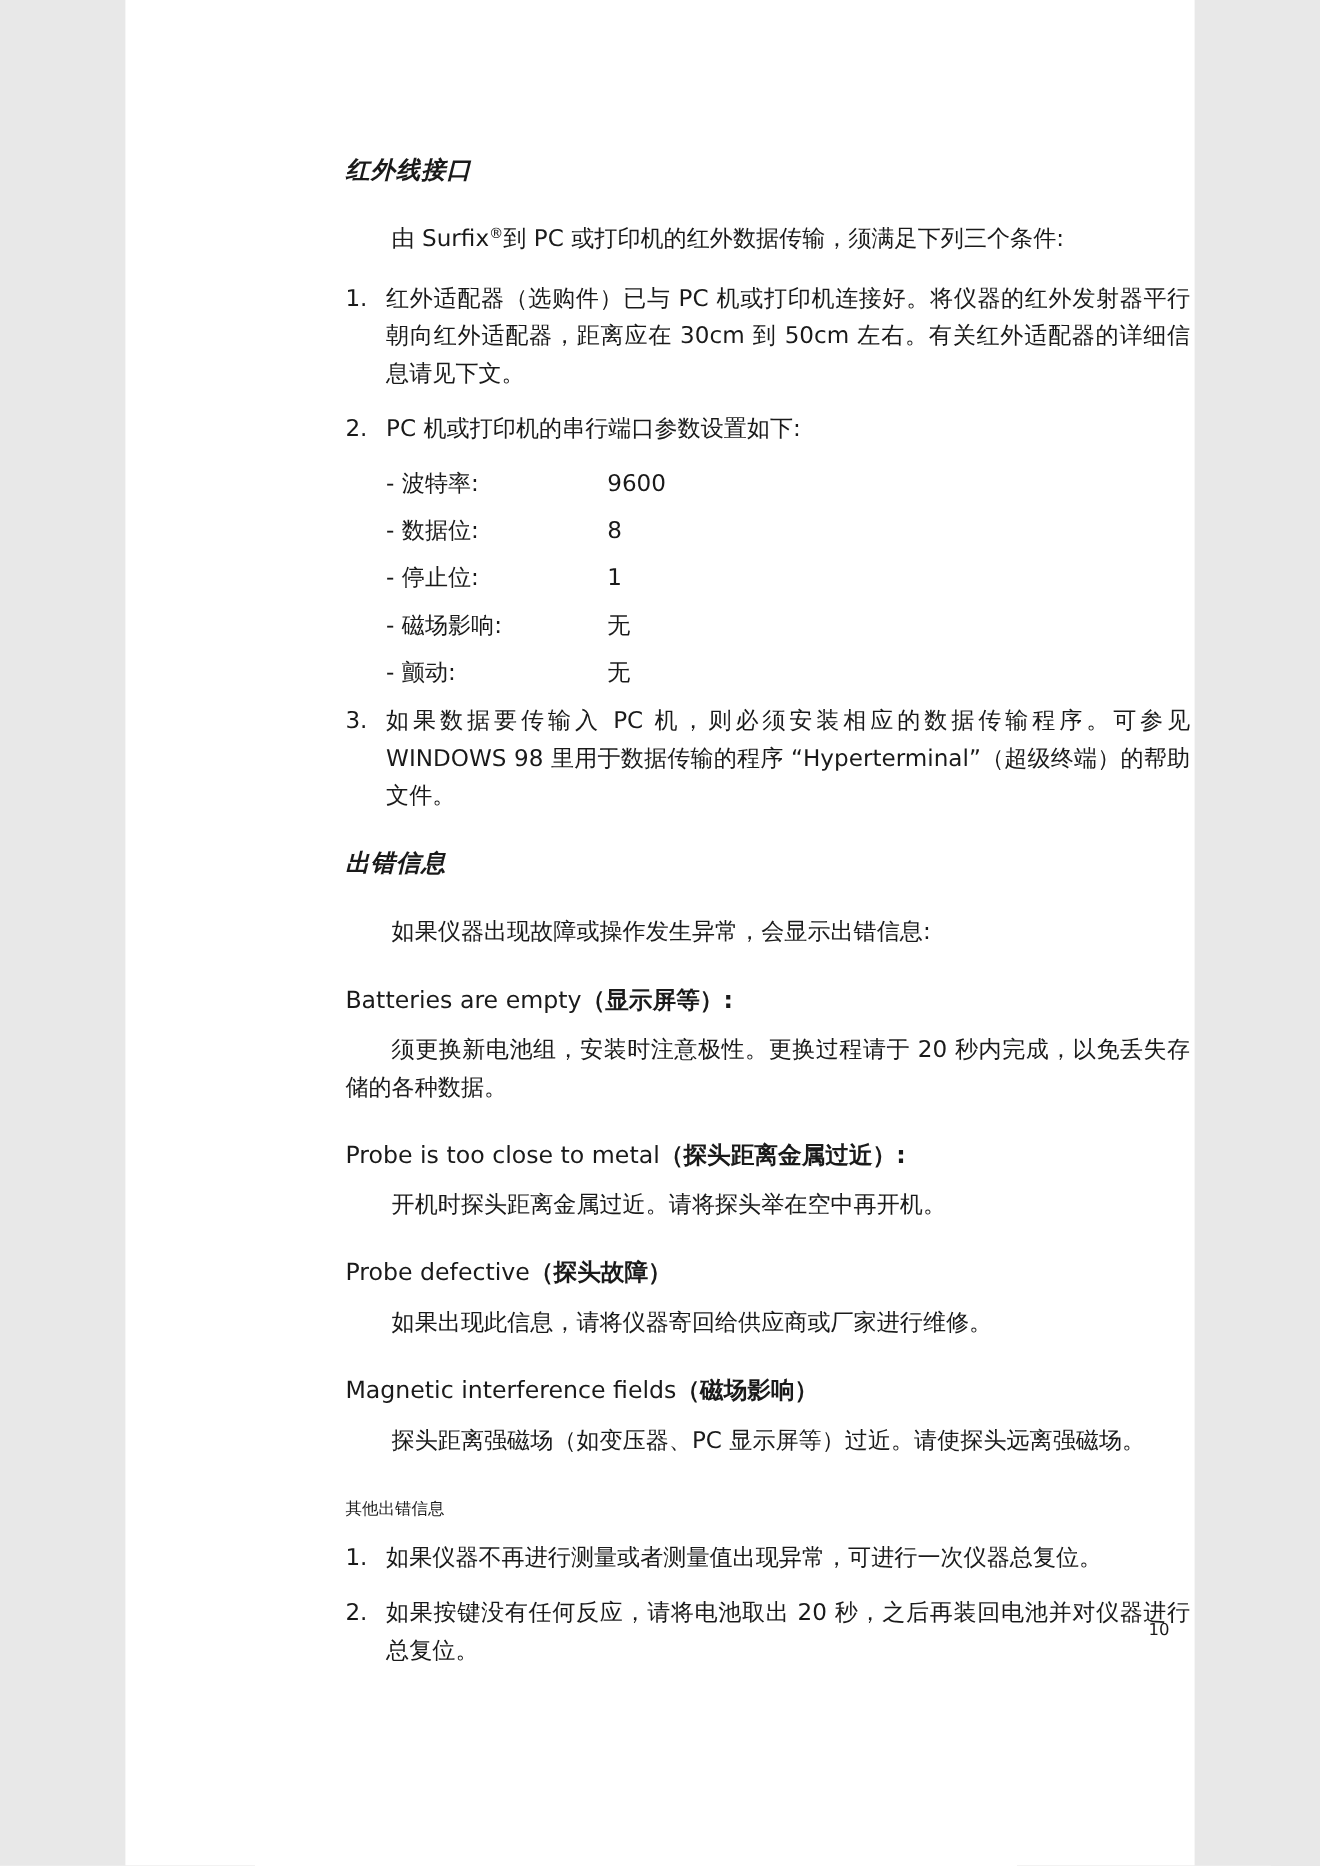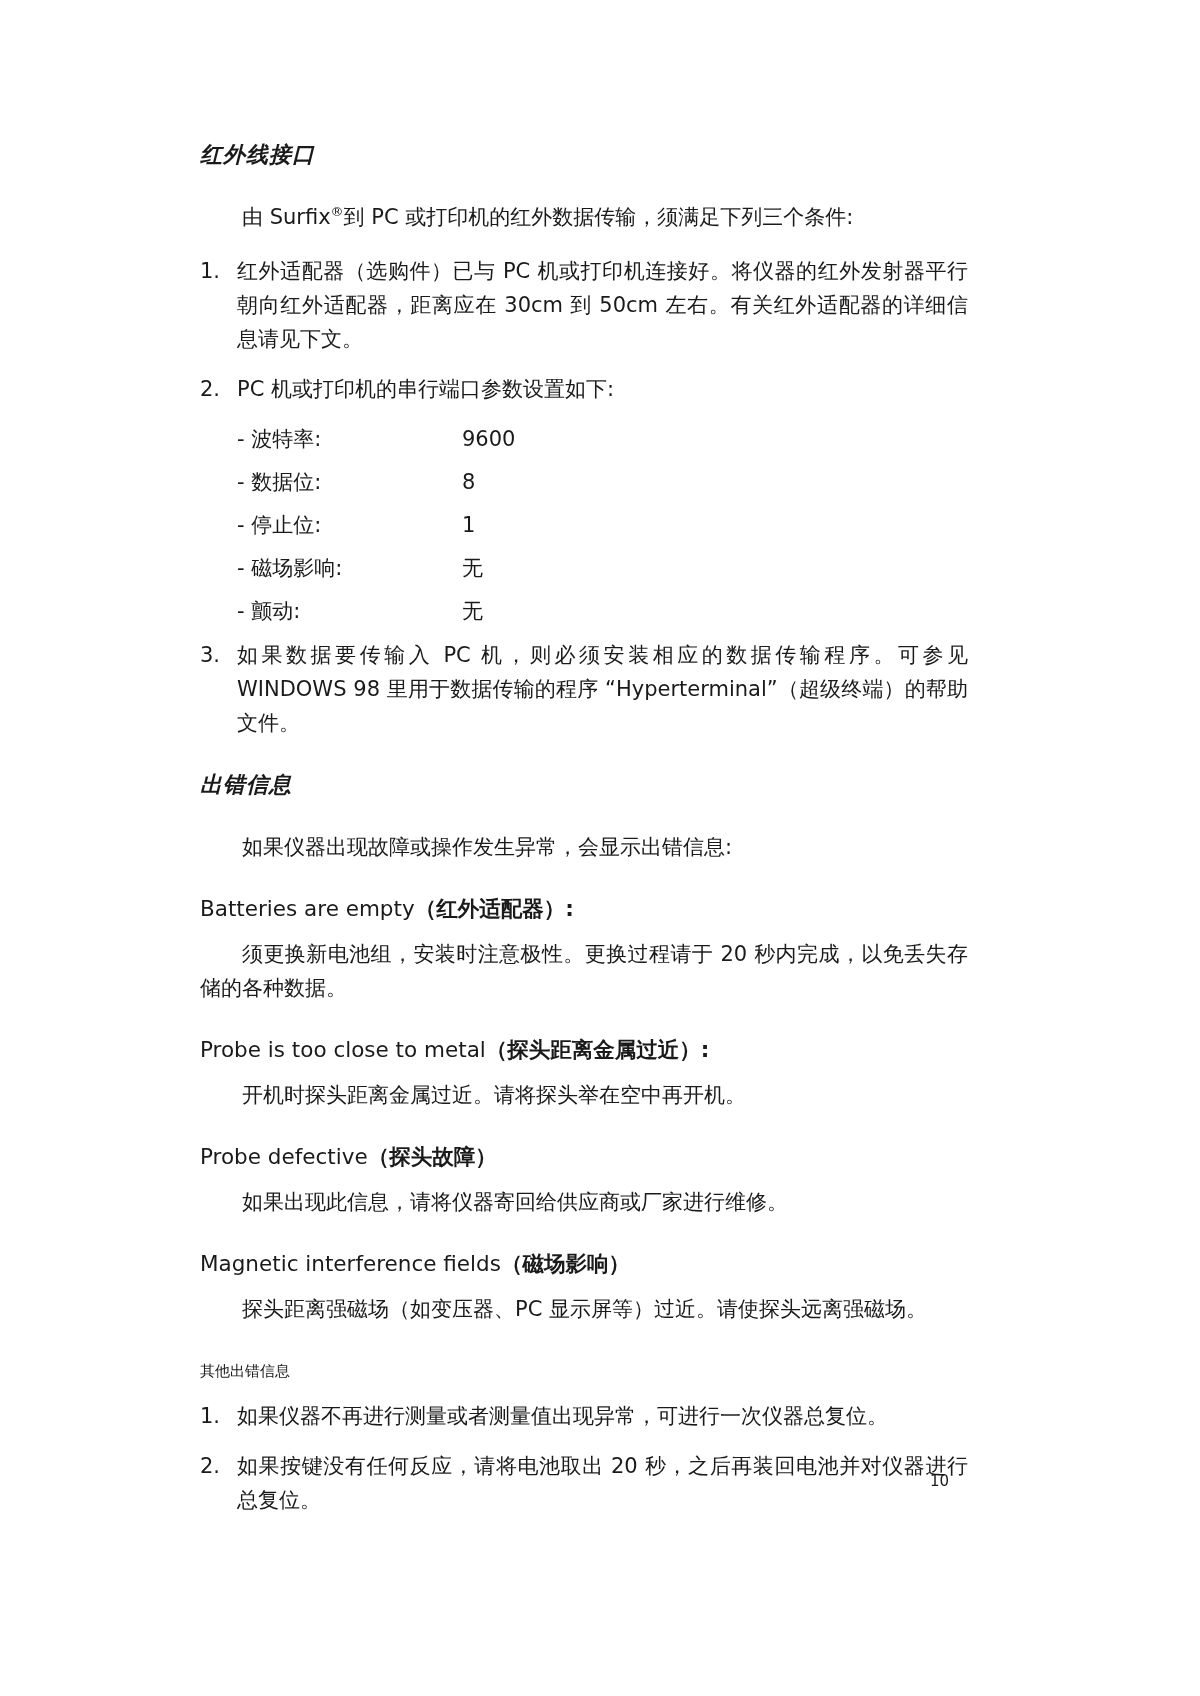--- a/index.html
+++ b/index.html
@@ -1,20 +1,20 @@
 <!DOCTYPE html>
 <html><head>
 <meta charset="utf-8">
 <style>
   * { margin: 0; padding: 0; box-sizing: border-box; }
   html, body { background: #e8e8e8; }
   body { font-family: "DejaVu Sans", sans-serif; }
   .page {
     position: relative;
-    width: 1200px;
+    width: 972px;
     height: 1696px;
     margin: 0 auto;
     background: #ffffff;
     color: #1a1a1a;
     overflow: hidden;
   }
   .content {
     position: absolute;
     top: 140px;
     left: 200px;
@@ -28,21 +28,21 @@
     letter-spacing: 1px;
     margin-bottom: 30px;
   }
   .indent { text-indent: 2em; }
   .intro { margin-bottom: 20px; }
   .olist { list-style: none; }
   .olist-item { display: flex; margin-bottom: 16px; }
   .olist-num { flex: none; width: 37px; }
   .olist-body { flex: 1; }
   .params { margin: 10px 0 10px 37px; }
-  .param-row { display: flex; margin: 9px 0; gap: 24px; }
+  .param-row { display: flex; margin: 9px 0; }
   .param-label { flex: none; width: 165px; }
   .param-value { flex: none; margin-left: 36px; }
   .section-2 { margin-top: 30px; }
   .err-title { font-size: 21.5px; font-weight: normal; margin: 30px 0 14px 0; }
   .err-zh { font-weight: bold; }
   .err-body { margin-bottom: 6px; }
   .other-heading {
     font-size: 15px;
     font-weight: normal;
     margin: 36px 0 18px 0;
@@ -109,21 +109,21 @@
 
       </div>
     </div>
 
     <div class="section-2">
       <h2 class="section-heading">出错信息</h2>
 
       <p class="body-text indent intro">如果仪器出现故障或操作发生异常，会显示出错信息:</p>
 
       <div>
-        <h3 class="err-title"><span>Batteries are empty</span><span class="err-zh">（红外适配器）:</span></h3>
+        <h3 class="err-title"><span>Batteries are empty</span><span class="err-zh">（显示屏等）:</span></h3>
         <p class="body-text indent err-body">须更换新电池组，安装时注意极性。更换过程请于 20 秒内完成，以免丢失存储的各种数据。</p>
       </div>
 
       <div>
         <h3 class="err-title"><span>Probe is too close to metal</span><span class="err-zh">（探头距离金属过近）:</span></h3>
         <p class="body-text indent err-body">开机时探头距离金属过近。请将探头举在空中再开机。</p>
       </div>
 
       <div>
         <h3 class="err-title"><span>Probe defective</span><span class="err-zh">（探头故障）</span></h3>

